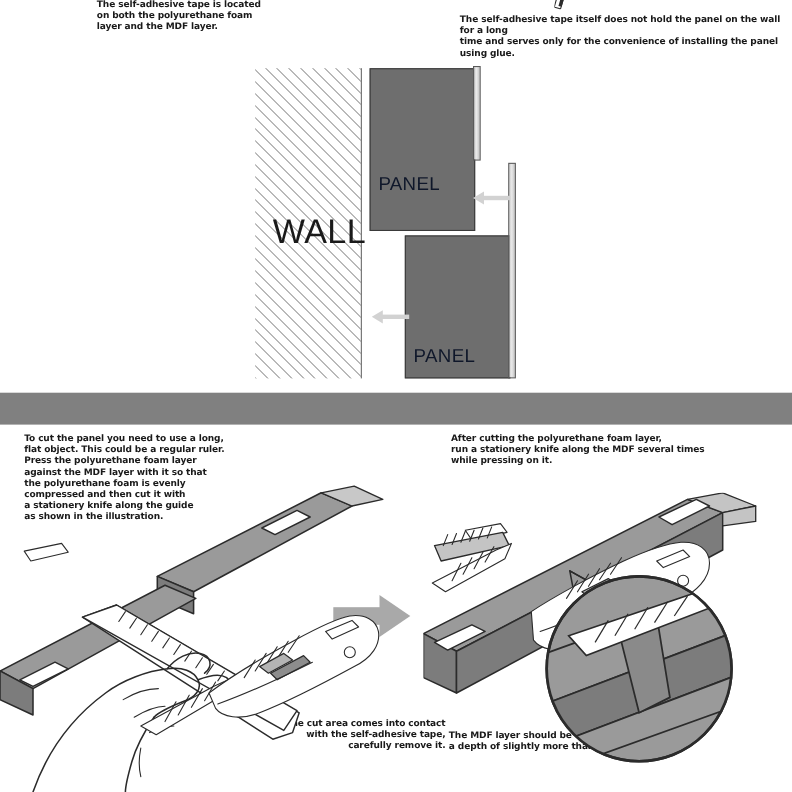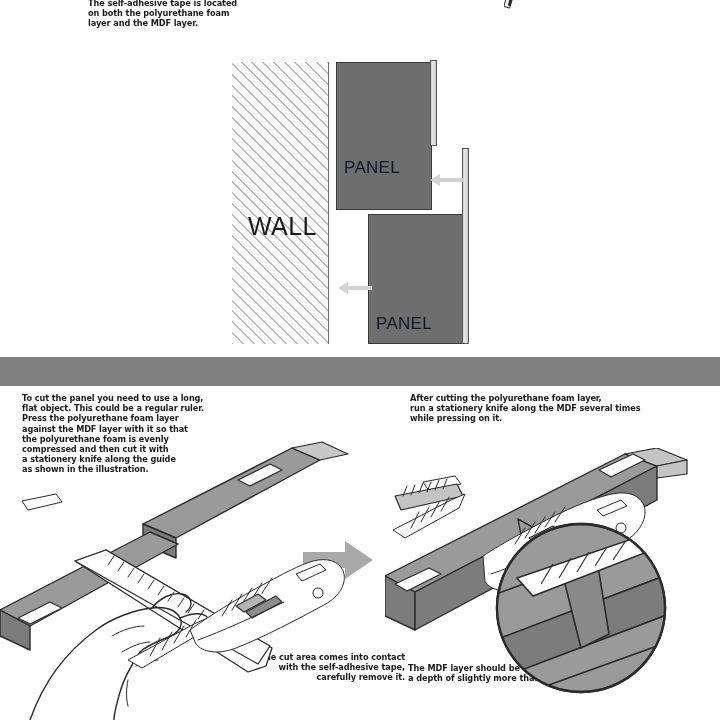--- a/index.html
+++ b/index.html
@@ -85,24 +85,24 @@
       repeating-linear-gradient(
         45deg,
         #b9b9b9 0px, #b9b9b9 1.3px,
         #ffffff 1.3px, #ffffff 7.6px
       );
     border-right: 1.6px solid #6b6b6b;
   }
   #wall-label {
     position: absolute;
     left: 16px;
-    top: 152px;
+    top: 136px;
     font-family: "Liberation Sans", sans-serif;
     font-weight: 400;
-    font-size: 25px;
+    font-size: 31px;
     line-height: 25px;
     color: #1a1a1a;
     letter-spacing: 0.4px;
   }
 
   .panel {
     position: absolute;
     background: #6e6e6e;
     border: 1.2px solid #3a3a3a;
     box-sizing: border-box;
@@ -219,20 +219,22 @@
 </style>
 </head>
 <body>
 
 <div class="page">
 
   <div class="txt" id="top-note-left">The self-adhesive tape is located
 on both the polyurethane foam
 layer and the MDF layer.</div>
 
+  <div class="txt" id="top-note-right">The self-adhesive tape itself does not hold the panel on the wall for a long
+time and serves only for the convenience of installing the panel using glue.</div>
 
   <div class="top-clip-glyph"></div>
 
   <div id="wall-diagram">
 
     <div id="wall-block"></div>
     <div id="wall-label">WALL</div>
 
     <div class="panel" id="panel-upper"></div>
     <div id="strip-upper"></div>

